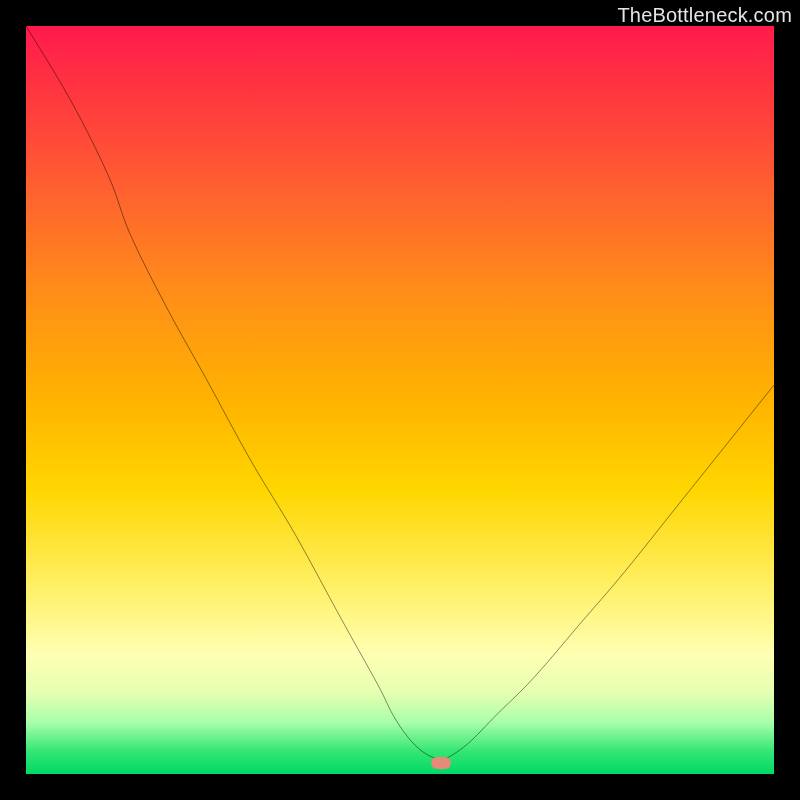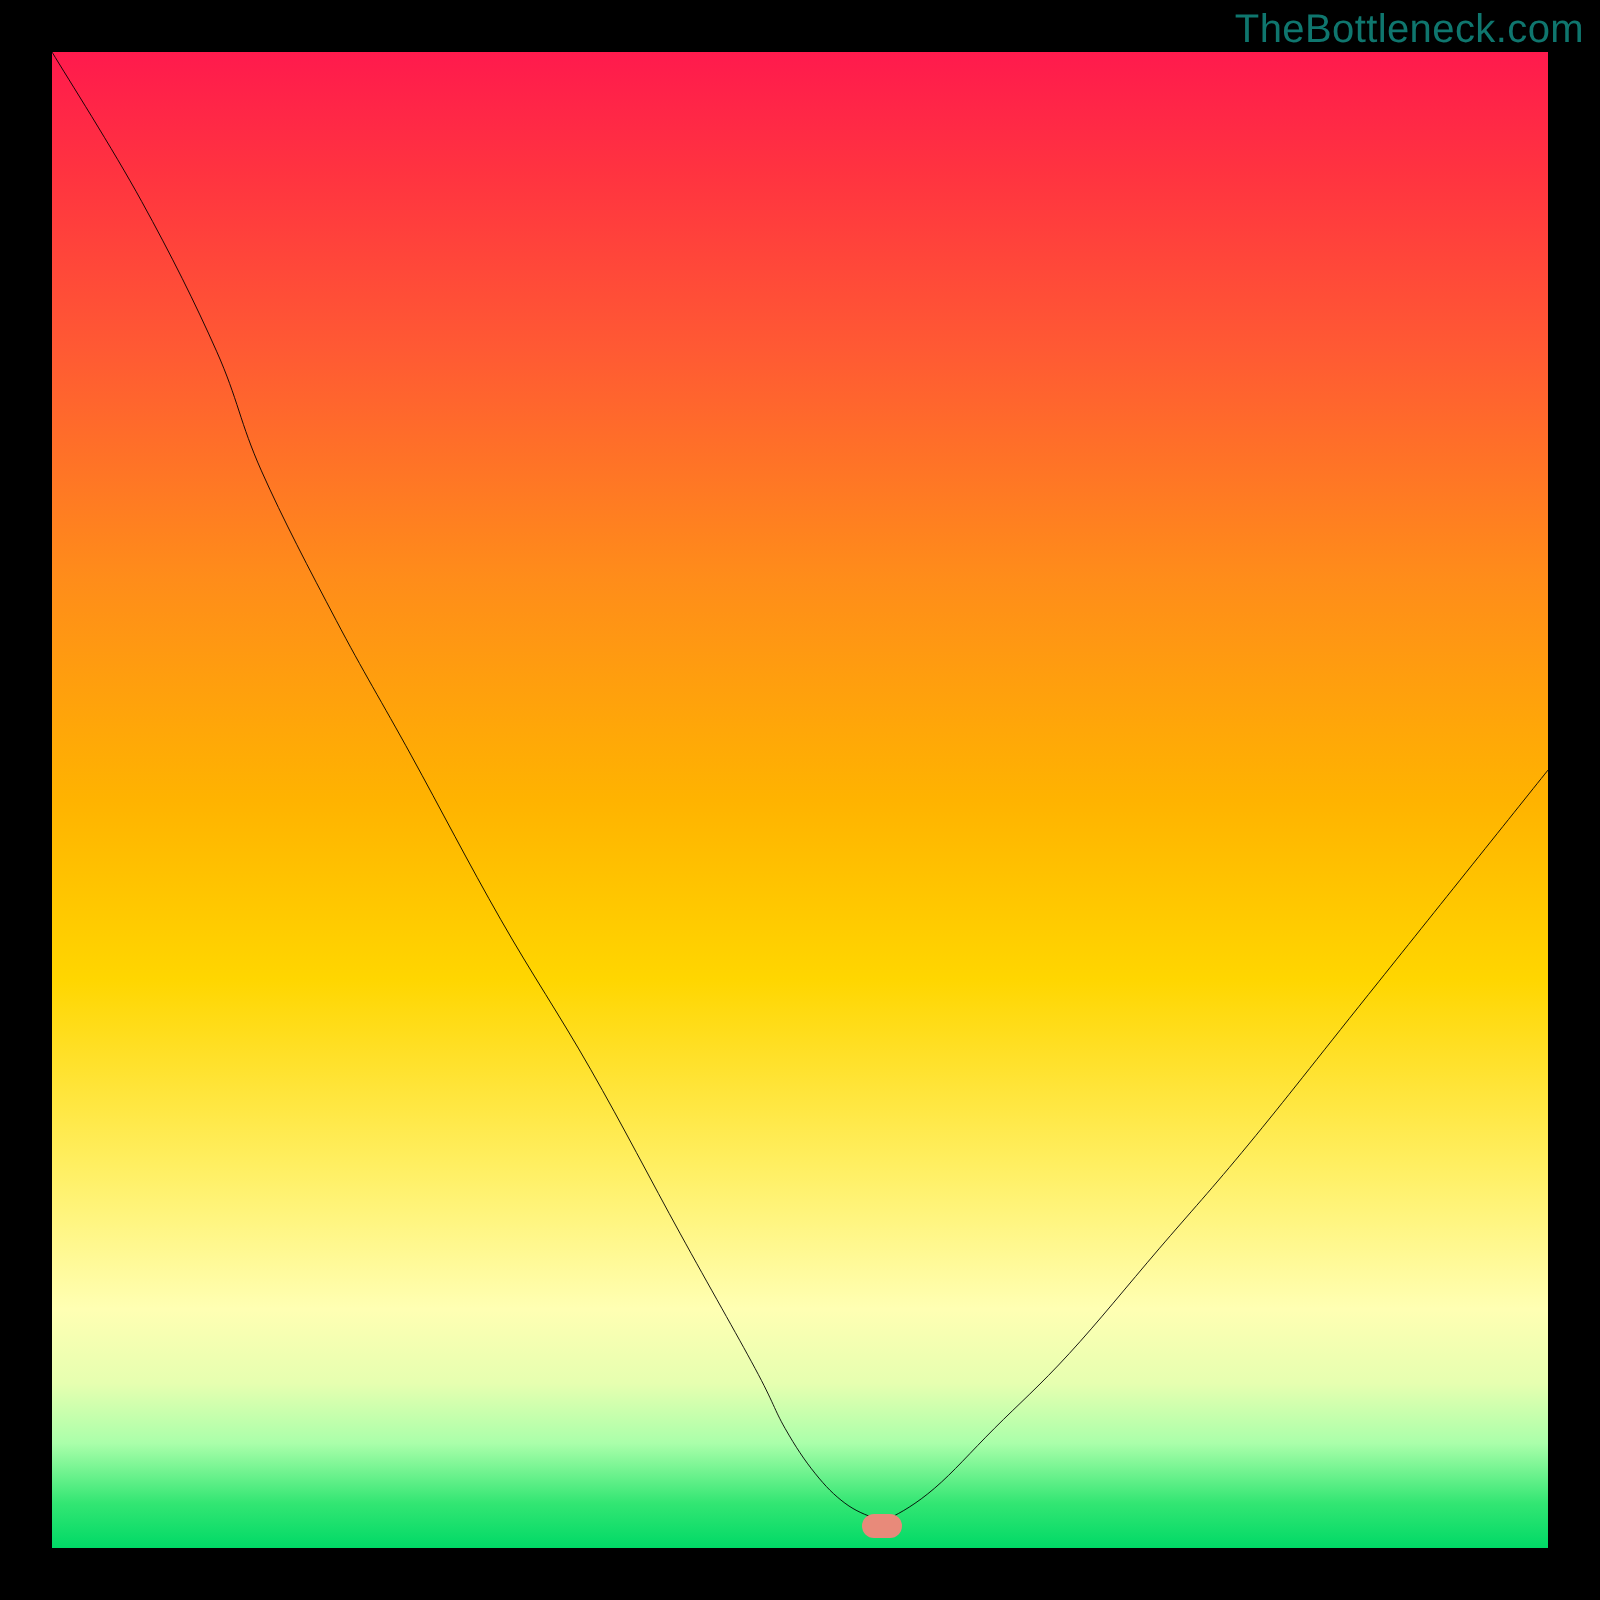--- a/index.html
+++ b/index.html
@@ -51,21 +51,21 @@
     width: 20px;
     height: 12px;
     background: #e88a7a;
     border-radius: 6px;
     transform: translate(-50%, -50%);
   }
   .watermark {
     position: absolute;
     top: 4px;
     right: 8px;
-    color: #0f766e;
+    color: #e5e5e5;
     font-size: 20px;
     font-weight: 500;
     letter-spacing: 0.2px;
     user-select: none;
   }
 </style>
 </head>
 <body>
 
 <div class="stage">

